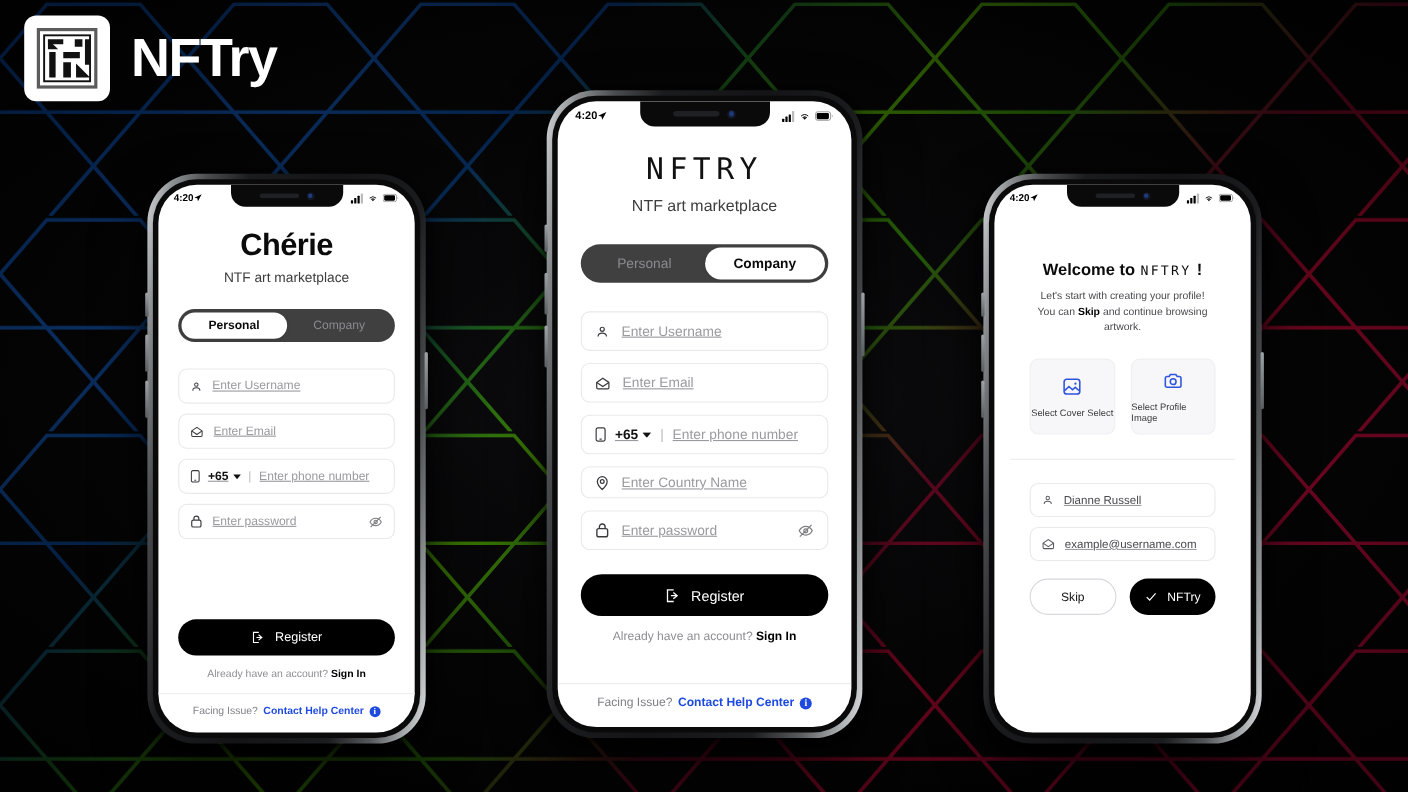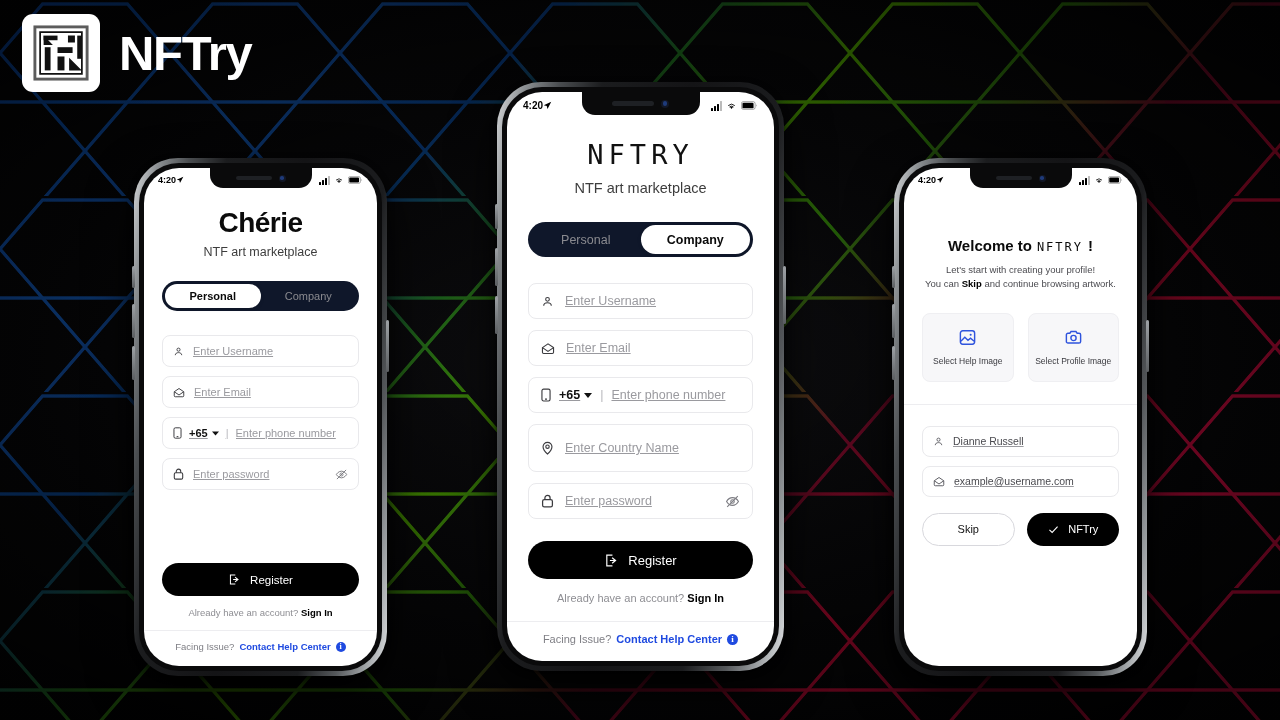--- a/index.html
+++ b/index.html
@@ -129,21 +129,21 @@
     font-weight: 300;
   }
   .subtitle {
     text-align: center;
     color: #3d3d3d;
     font-weight: 400;
   }
 
   
   .segmented {
-    background: #0f172a;
+    background: #404040;
     border-radius: 999px;
     display: flex;
     align-items: center;
   }
   .seg {
     flex: 1 1 50%;
     text-align: center;
     border-radius: 999px;
     color: #8a8a8f;
     display: flex; align-items: center; justify-content: center;
@@ -525,21 +525,21 @@
               <span class="ccode">
                 <span>+65</span>
                 <svg width="8" height="5" viewBox="0 0 10 6">
                     <path d="M0 0 L10 0 L5 6 Z" fill="#111"></path>
                   </svg>
               </span>
               <span class="divider-v">|</span>
               <span class="ftext">Enter phone number</span>
             </div>
 
-            <div class="field" style="margin-top:11px; height:48px; padding:0 12px; gap:11px; font-size:12.5px;">
+            <div class="field" style="margin-top:11px; height:29px; padding:0 12px; gap:11px; font-size:12.5px;">
               <span class="fico">
                 <svg width="13" height="14" viewBox="0 0 20 22" fill="none" stroke="#3b3b3f" stroke-width="1.8">
                     <path d="M10 20.5s7-6.2 7-11.4A7 7 0 0 0 3 9.1c0 5.2 7 11.4 7 11.4z"></path>
                     <circle cx="10" cy="9" r="2.7"></circle>
                   </svg>
               </span>
               <span class="ftext">Enter Country Name</span>
             </div>
 
             <div class="field" style="margin-top:11px; height:36px; padding:0 12px; gap:11px; font-size:12.5px;">
@@ -620,21 +620,21 @@
                   <path d="M8.2 12.8a6 6 0 0 1 7.6 0" stroke="#000" stroke-width="2" fill="none" stroke-linecap="round"></path>
                 </svg>
               <svg width="15" height="8" viewBox="0 0 26 13">
                   <rect x="0.6" y="0.6" width="21" height="11.8" rx="3" fill="none" stroke="#000" stroke-width="1.2" opacity="0.45"></rect>
                   <rect x="2.2" y="2.2" width="17" height="8.6" rx="1.8" fill="#000"></rect>
                   <path d="M23.4 4.4a3 3 0 0 1 0 4.2z" fill="#000" opacity="0.45"></path>
                 </svg>
             </div>
           </div>
 
-          <div class="content" style="padding:0 18px;">
+          <div class="content" style="padding:0 32px;">
             <div class="welcome-h" style="margin-top:52px; font-size:15px;">
               <span>Welcome to</span>
               <span class="mono" style="font-size:12px; letter-spacing:2px;">NFTRY</span>
               <span>!</span>
             </div>
             <div class="welcome-sub" style="margin-top:9px; font-size:9.5px;">
               <div>Let's start with creating your profile!</div>
               <div>
                 <span>You can </span><b>Skip</b><span> and continue browsing artwork.</span>
               </div>
@@ -642,21 +642,21 @@
 
             <div class="pickrow" style="margin-top:22px;">
               <div class="pickcard" style="height:69px; font-size:8.5px;">
                 <span>
                   <svg width="19" height="19" viewBox="0 0 24 24" fill="none" stroke="#2f54dd" stroke-width="1.8">
                       <rect x="3" y="3.5" width="18" height="17" rx="3"></rect>
                       <circle cx="16" cy="8.6" r="1.3" fill="#2f54dd" stroke="none"></circle>
                       <path d="M3.6 16.6 8.6 11.8l4 3.8 3.2-2.8 4.6 3.9"></path>
                     </svg>
                 </span>
-                <span>Select Help Image</span>
+                <span>Select Cover Select</span>
               </div>
               <div class="pickcard" style="height:69px; font-size:8.5px;">
                 <span>
                   <svg width="19" height="19" viewBox="0 0 24 24" fill="none" stroke="#2f54dd" stroke-width="1.8">
                       <path d="M3 8.6a2 2 0 0 1 2-2h2.4l1.5-2.2h6.2L16.6 6.6H19a2 2 0 0 1 2 2v8.4a2 2 0 0 1-2 2H5a2 2 0 0 1-2-2z"></path>
                       <circle cx="12" cy="12.6" r="3.3"></circle>
                     </svg>
                 </span>
                 <span>Select Profile Image</span>
               </div>

